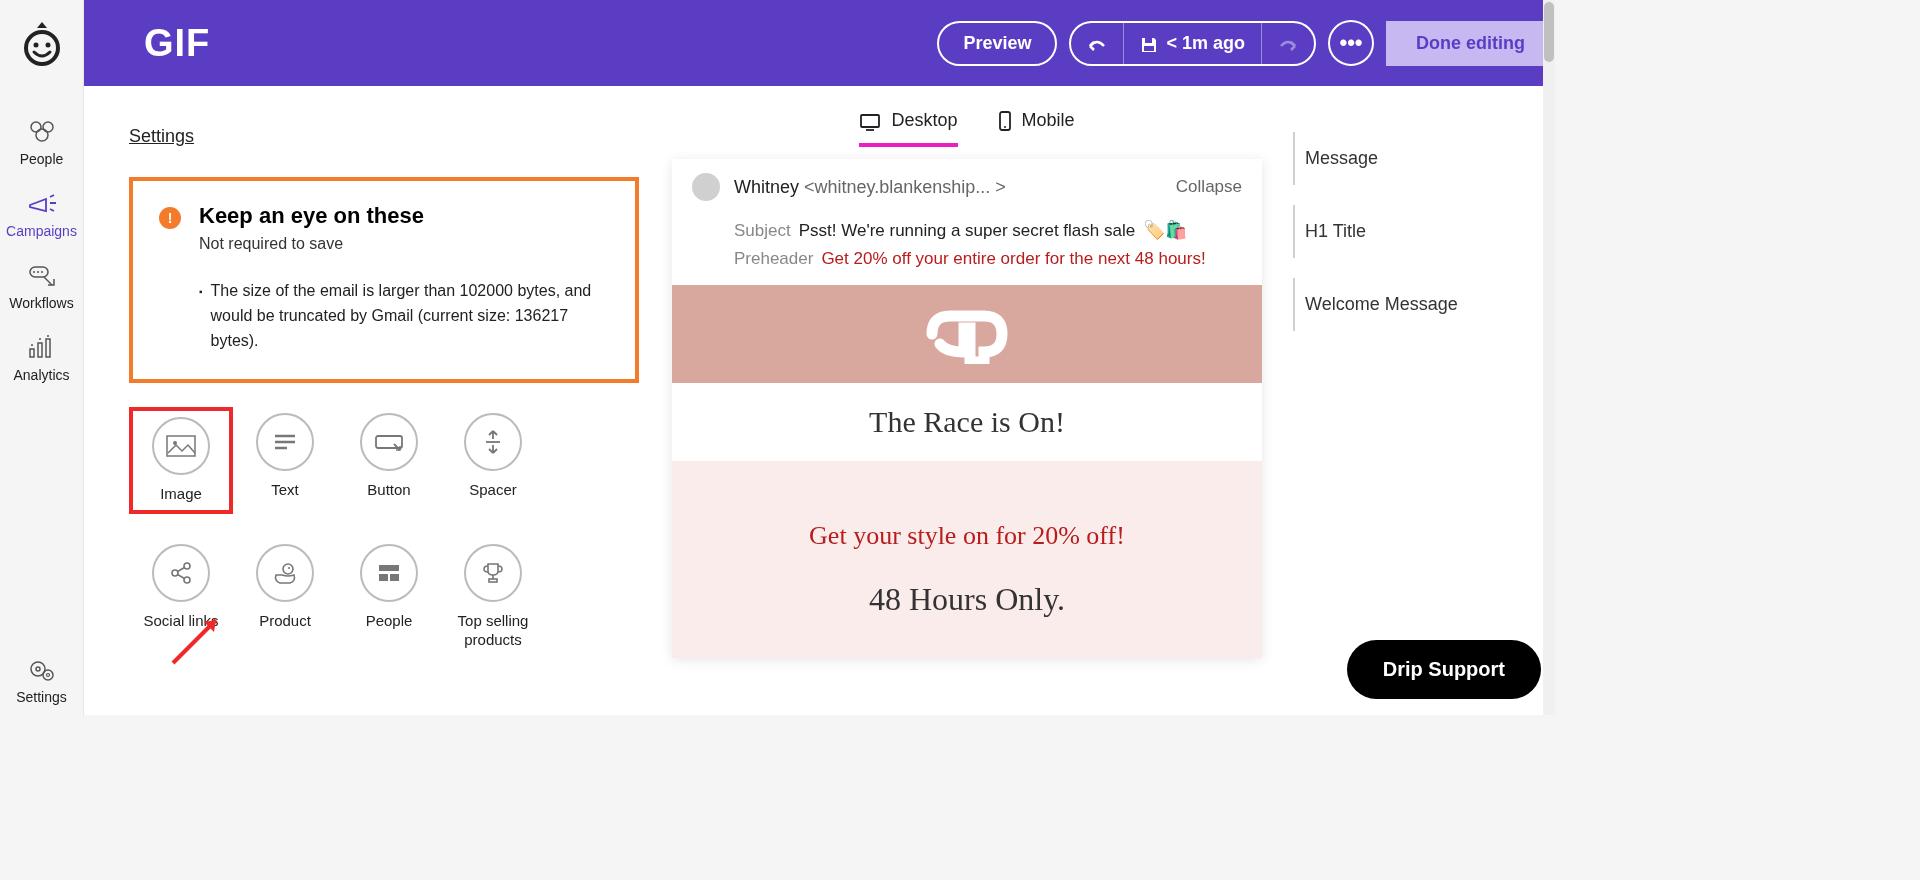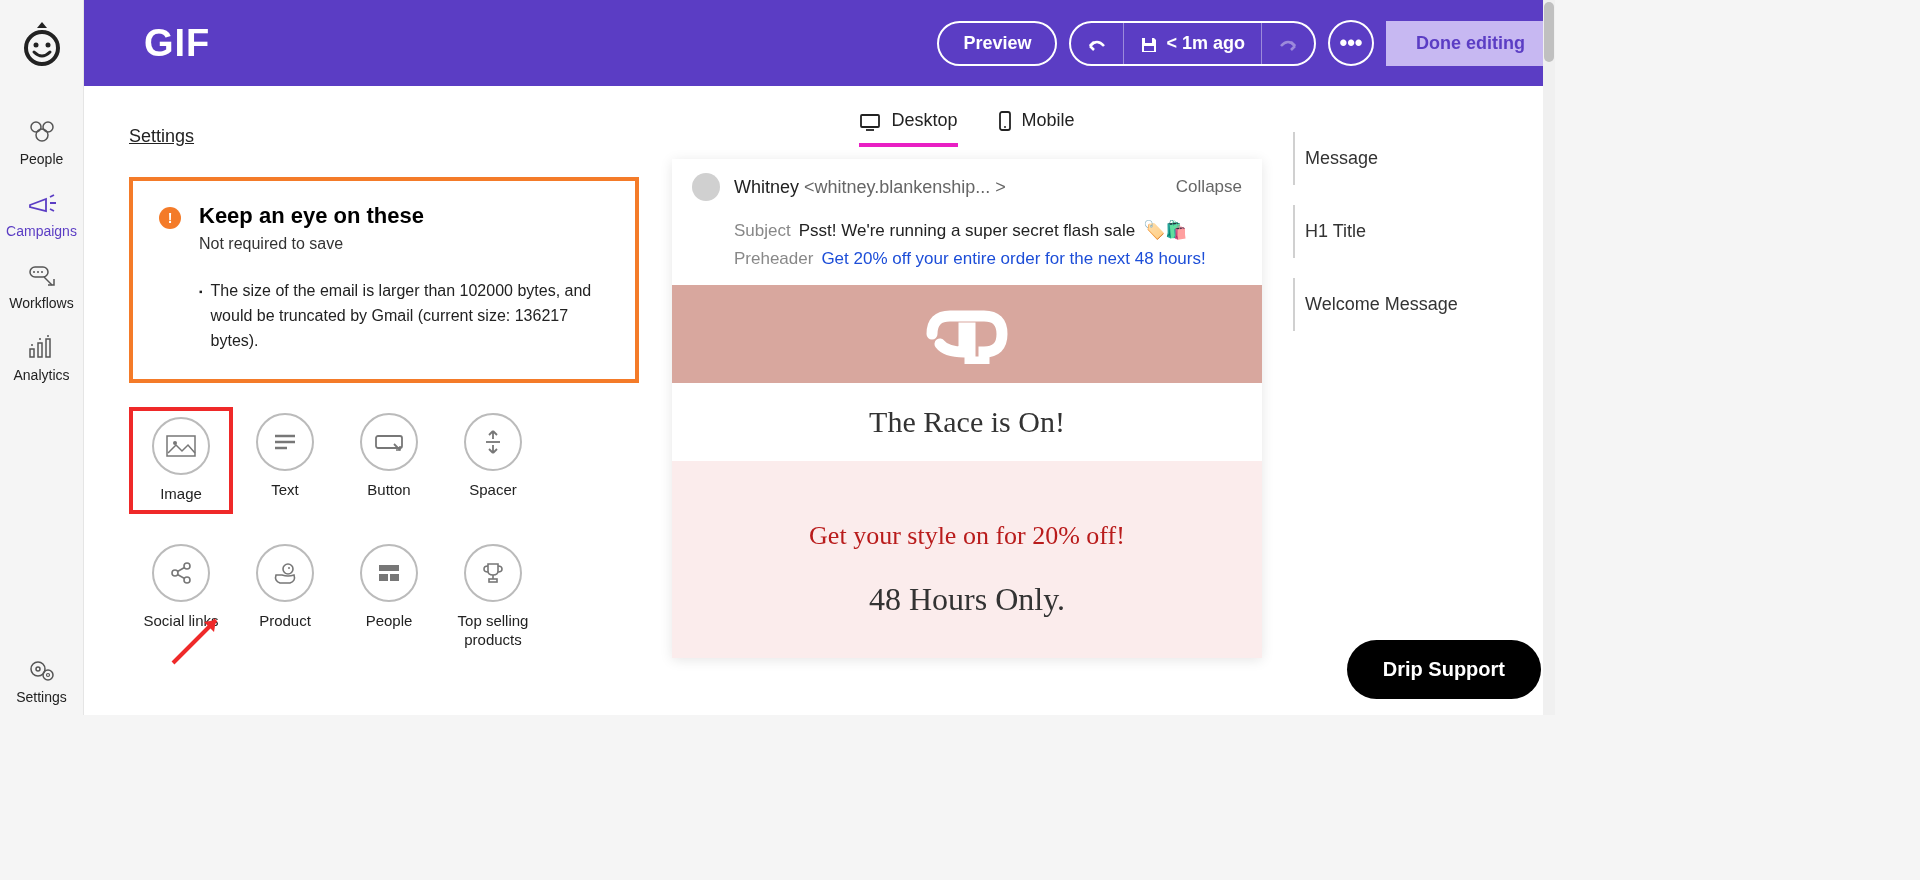--- a/index.html
+++ b/index.html
@@ -68,21 +68,21 @@
 .email-from-row { display: flex; align-items: center; gap: 14px; }
 .avatar { width: 28px; height: 28px; border-radius: 50%; background: #d0d0d0; }
 .from-text { font-size: 18px; color: #222; flex: 1; white-space: nowrap; overflow: hidden; text-overflow: ellipsis; }
 .collapse-link { font-size: 17px; color: #666; cursor: pointer; }
 .subject-row { display: flex; gap: 8px; margin-top: 18px; margin-left: 42px; font-size: 17px; align-items: flex-end; }
 .subject-label { color: #888; }
 .subject-text { color: #222; }
 .tag-emoji { font-size: 18px; }
 .preheader-row { display: flex; gap: 8px; margin-top: 8px; margin-left: 42px; font-size: 17px; }
 .preheader-label { color: #888; }
-.preheader-text { color: #1d4ed8; }
+.preheader-text { color: #b91c1c; }
 
 .email-body { }
 .body-header { height: 98px; background: #d8a79e; display: flex; align-items: center; justify-content: center; }
 .body-title { text-align: center; padding: 22px 0; font-family: Georgia, serif; font-size: 30px; color: #333; }
 .body-welcome { background: #fbecec; padding: 60px 30px 40px 30px; text-align: center; font-family: Georgia, serif; }
 .welcome-line1 { font-size: 26px; color: #b91c1c; margin-bottom: 30px; }
 .welcome-line2 { font-size: 32px; color: #333; }
 
 
 .outline-panel { width: 270px; padding: 36px 20px 20px 20px; }

